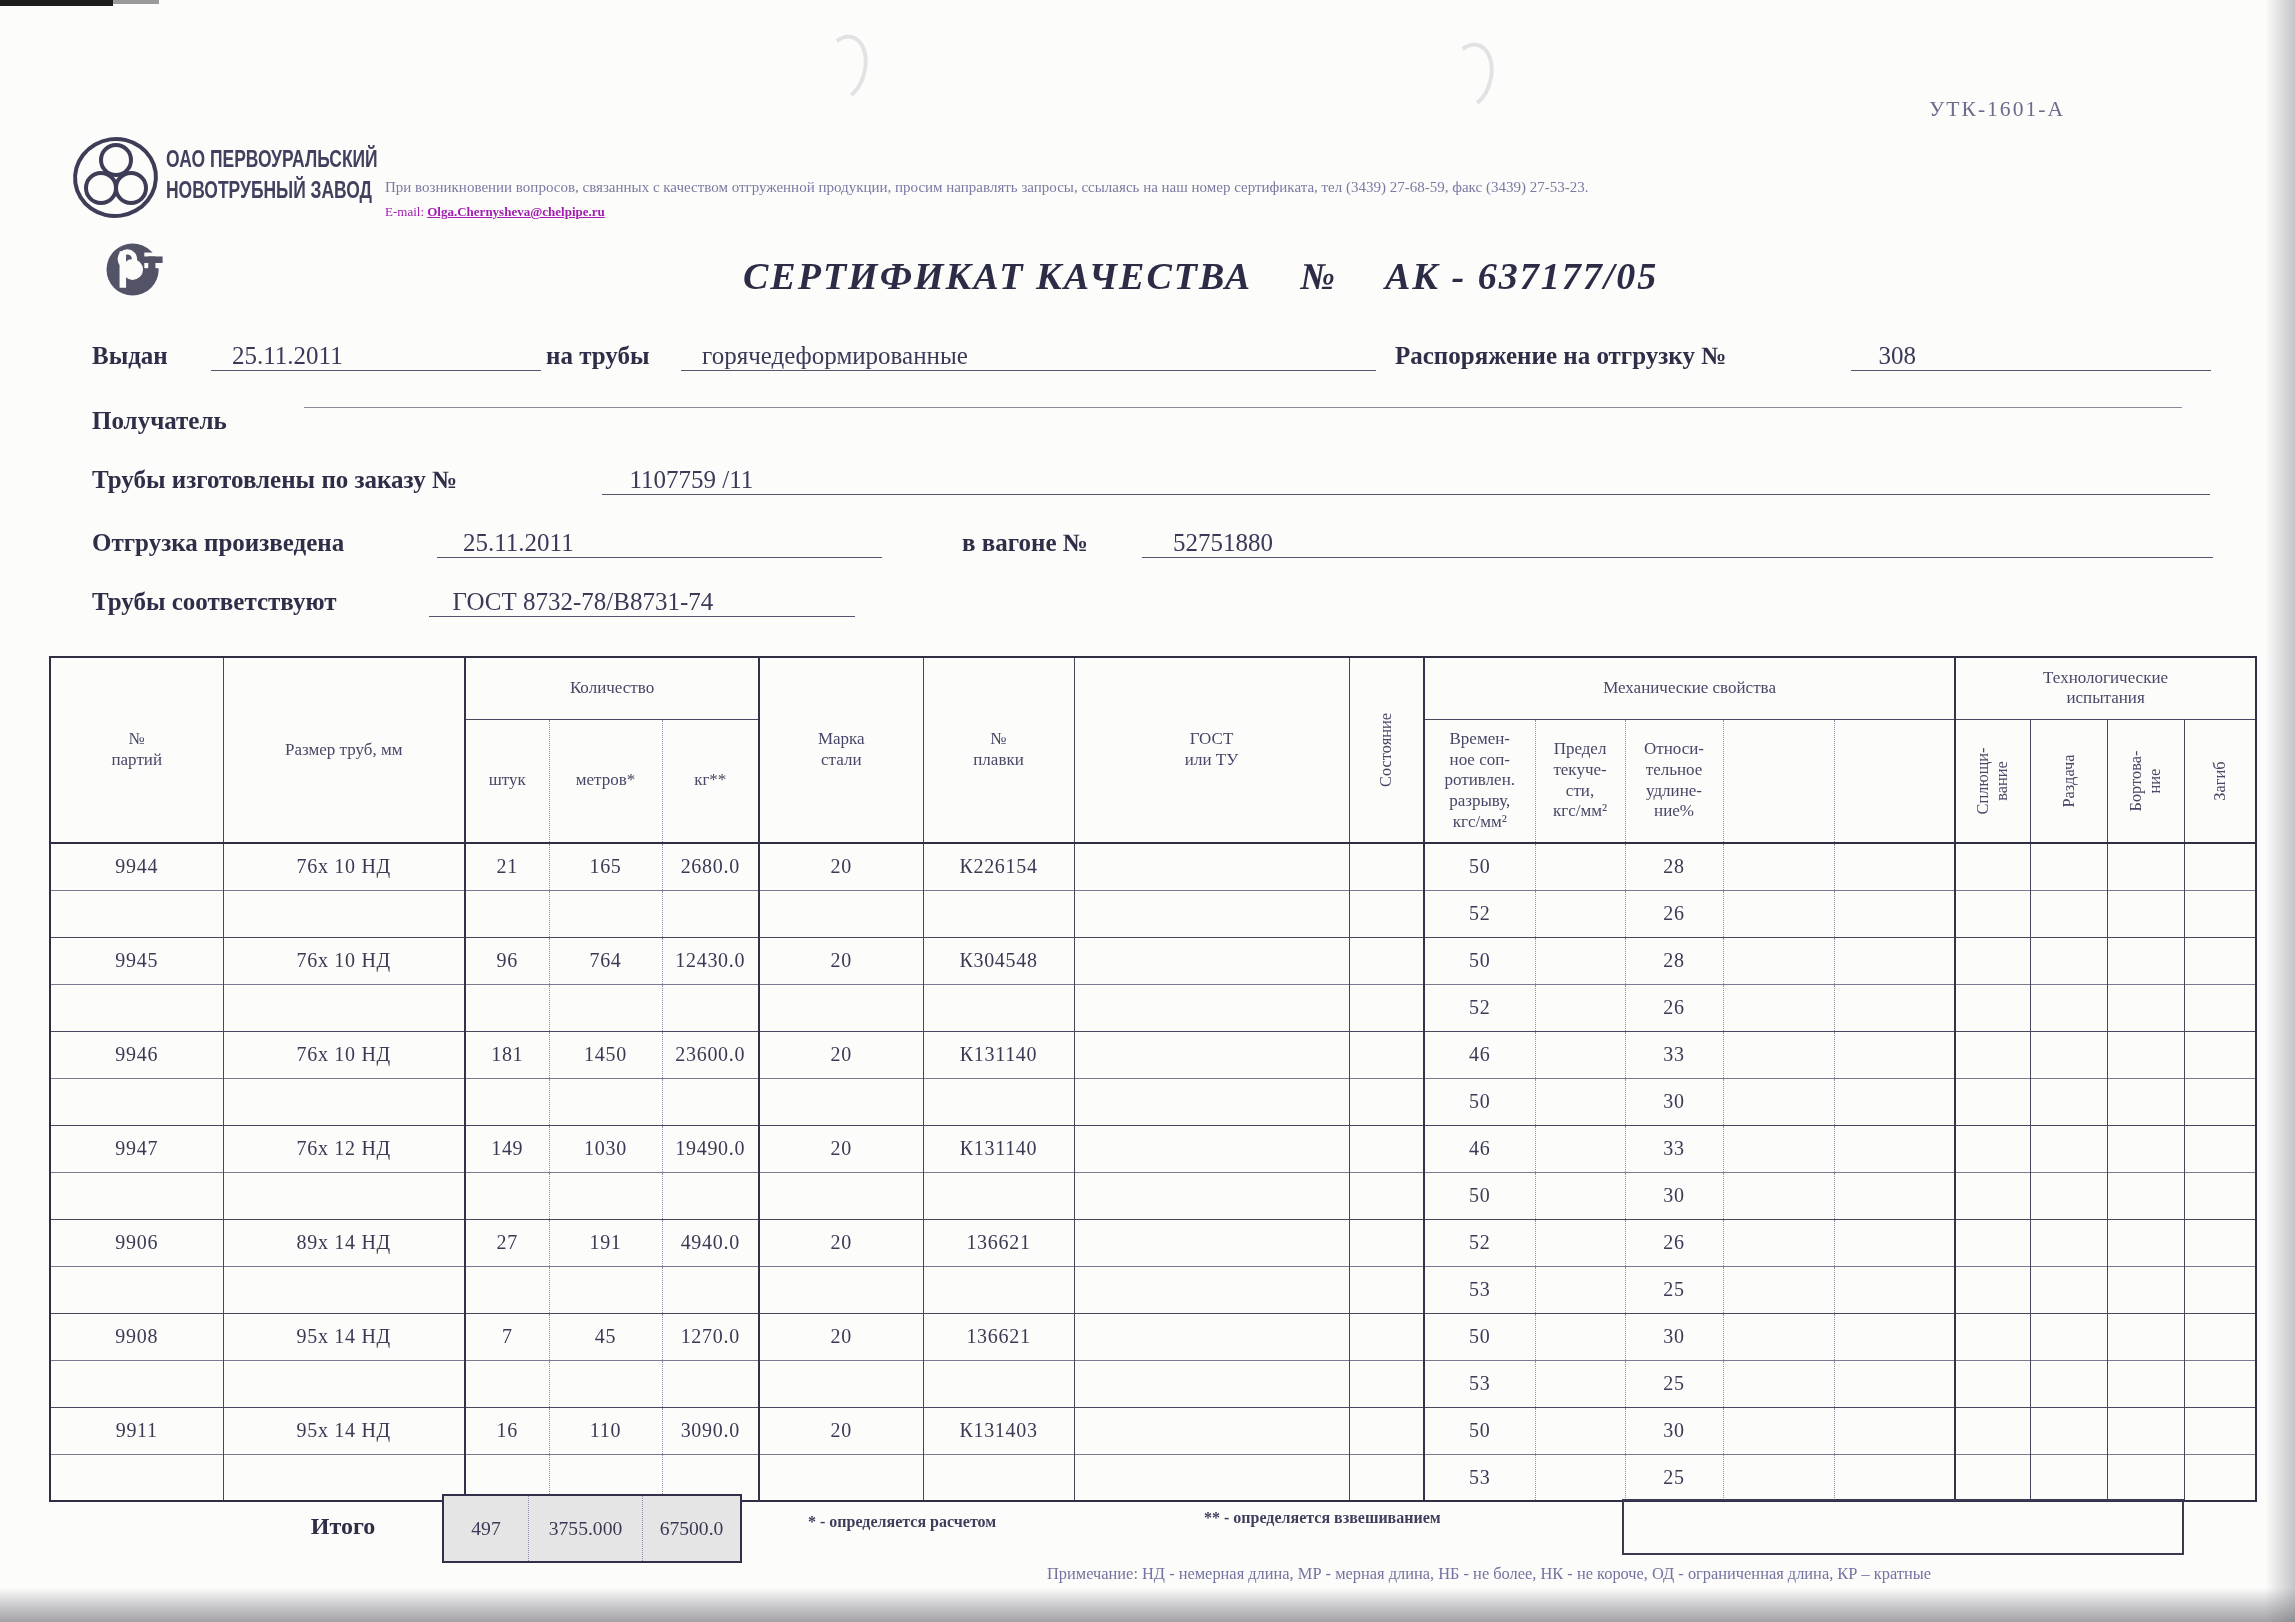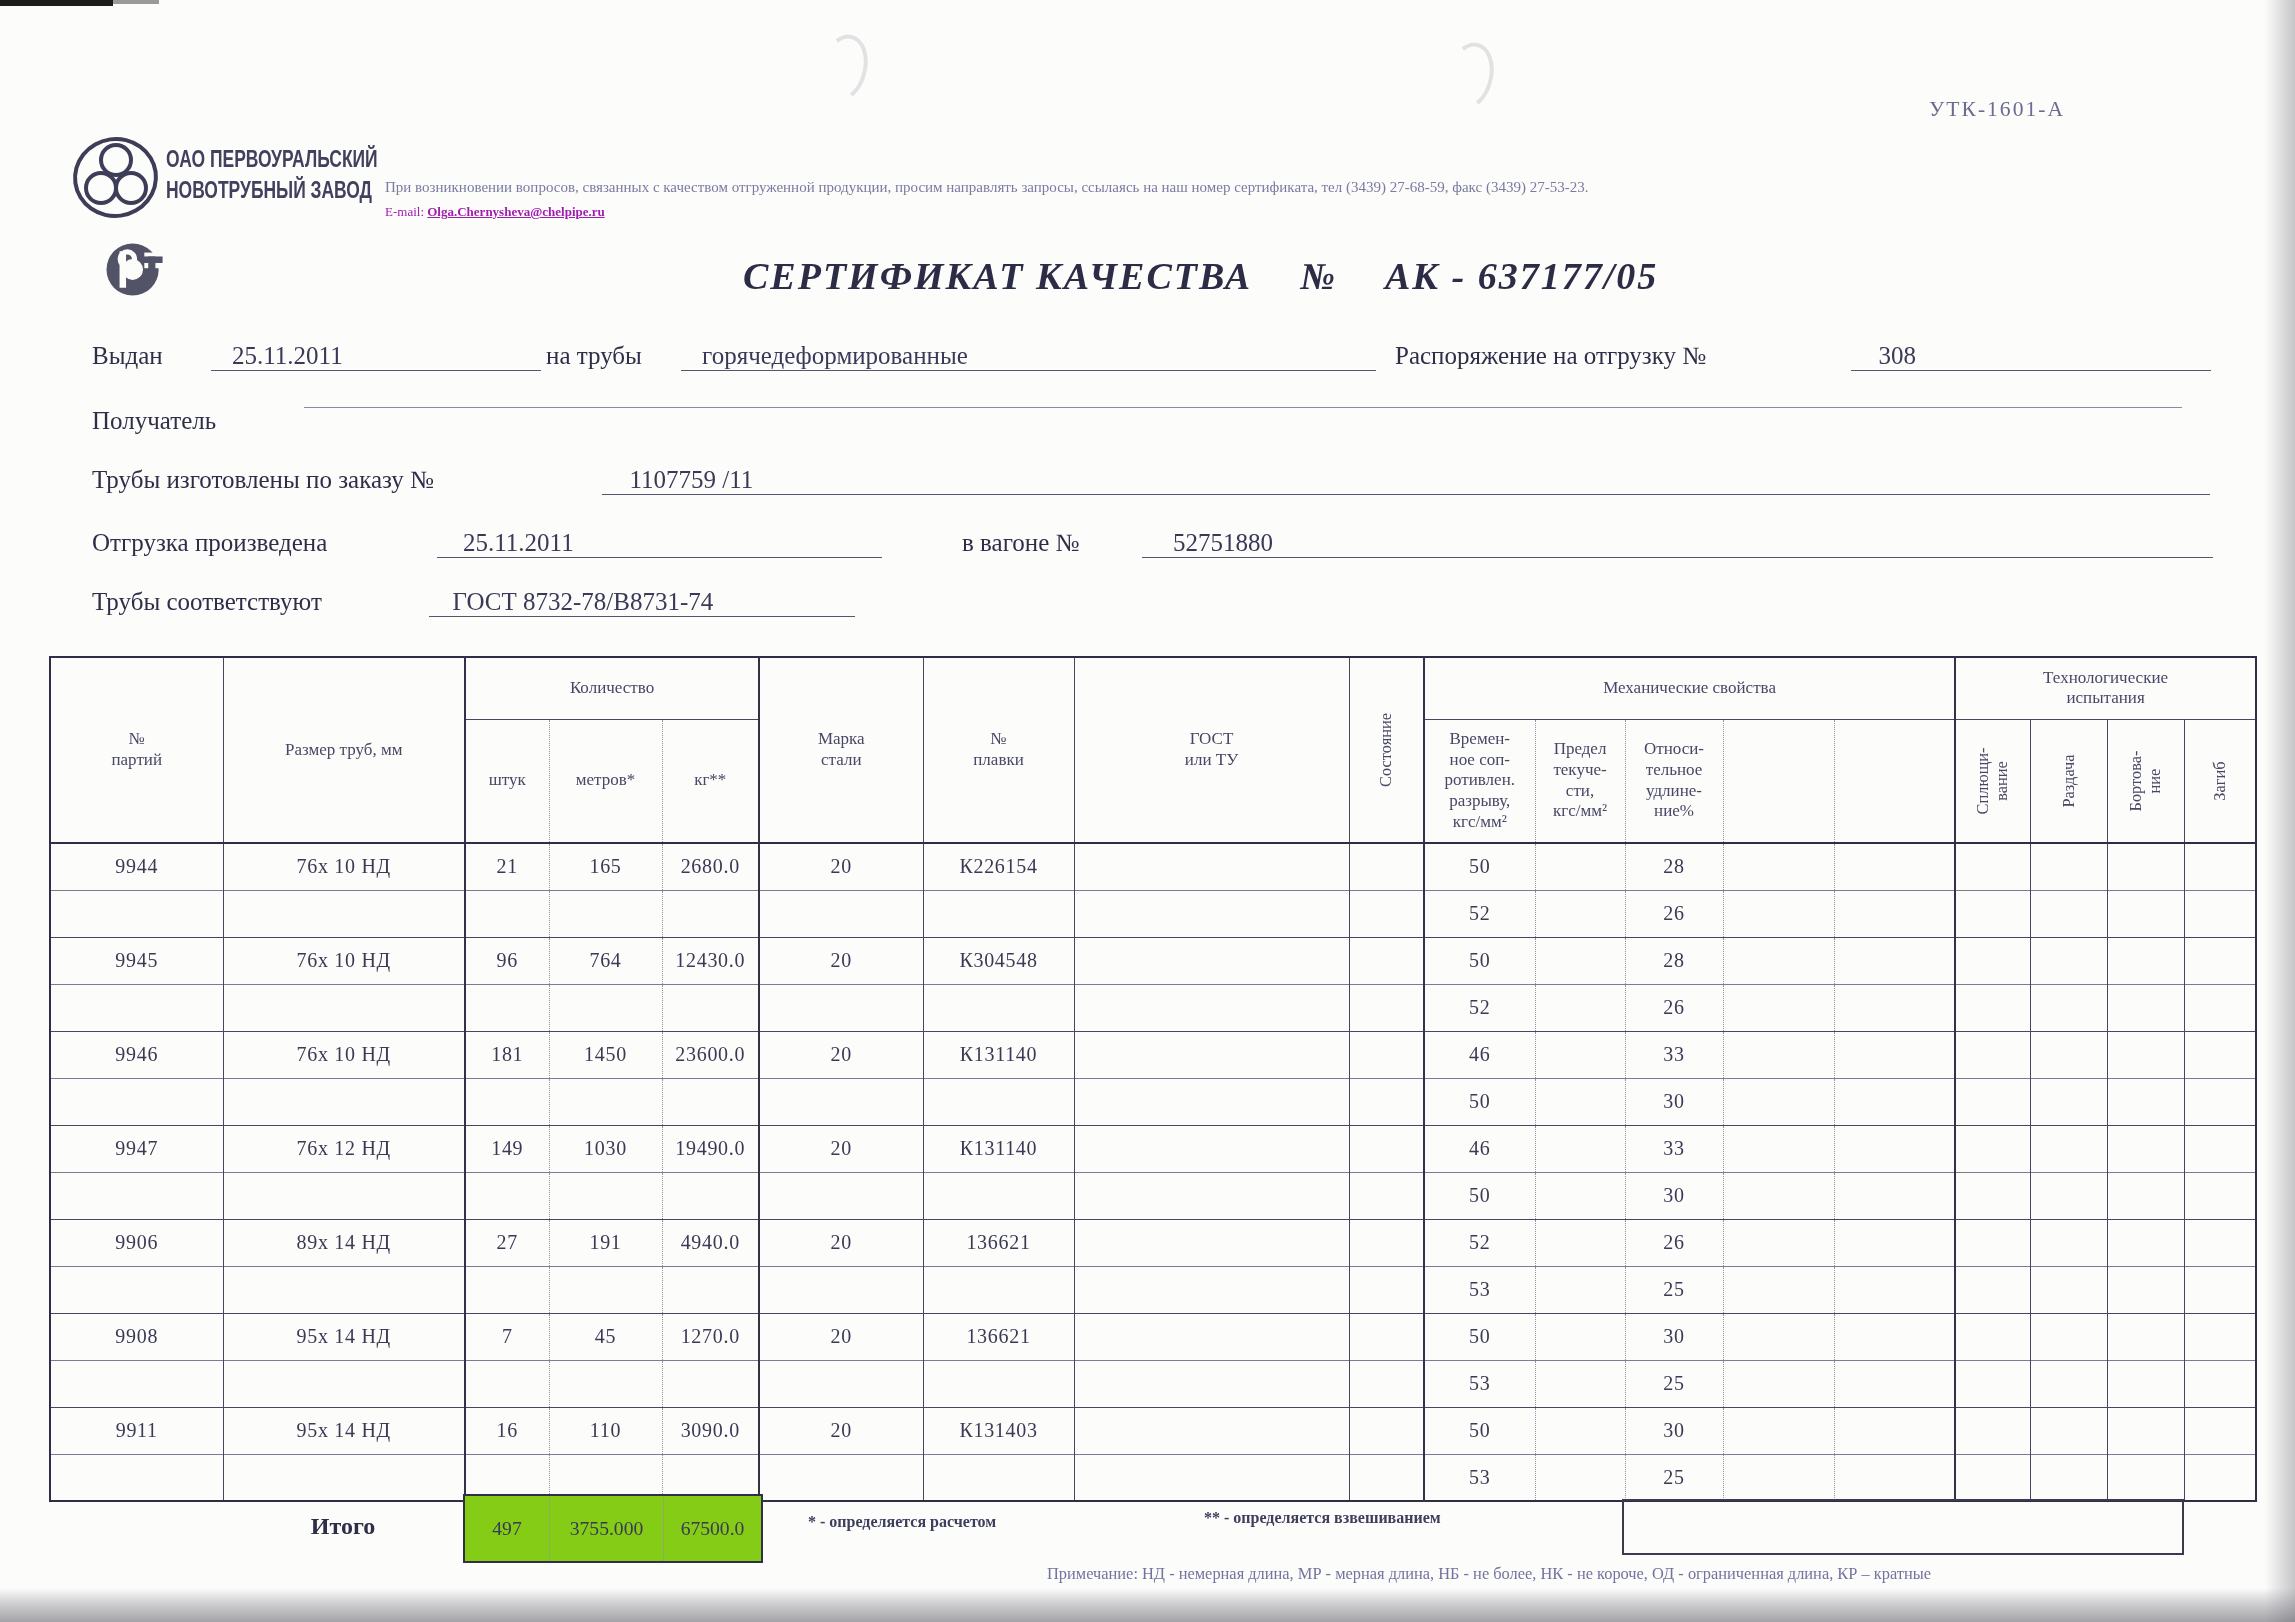--- a/index.html
+++ b/index.html
@@ -28,21 +28,21 @@
       transform-origin:left top;white-space:nowrap;}
   .addr1{position:absolute;left:385px;top:148px;font-size:20px;font-weight:600;color:#3f3f63;}
   .addr2{position:absolute;left:385px;top:179px;font-size:15px;color:#7a7aa2;width:1832px;}
   .addr3{position:absolute;left:385px;top:204px;font-size:13px;color:#a21caf;}
   .addr3 .email{font-weight:700;text-decoration:underline;}
   .rst{position:absolute;left:97px;top:233px;}
   .doc-title{position:absolute;left:743px;top:254px;display:flex;align-items:baseline;gap:48px;
       font-size:38px;font-weight:700;font-style:italic;color:#2c2c46;letter-spacing:2px;white-space:nowrap;}
   
   .frow{position:absolute;font-size:25px;white-space:nowrap;}
-  .flabel{font-weight:400;color:#2e2e48;}
+  .flabel{font-weight:700;color:#2e2e48;}
   .fval{color:#3a3a58;border-bottom:1.3px solid #55556e;display:inline-block;}
   .fval-light{border-bottom-color:#8b8b9f;}
   
   .ctable{position:absolute;left:49px;top:656px;width:2205px;border-collapse:collapse;
       table-layout:fixed;border:2px solid #2e2e44;}
   .ctable td{padding:0;text-align:center;vertical-align:middle;white-space:pre-line;}
   .ctable thead td{font-size:17px;color:#474766;line-height:1.22;}
   .h1{height:62px;} .h2{height:124px;}
   .grp{font-size:17.7px;}
   .mech-h{font-size:15px;line-height:1.2;}
@@ -62,22 +62,22 @@
   .c3,.c4{border-left:0.7px dotted #9090a8;}
   .c5{border-left:2px solid #32324a;}
   .c6,.c7,.c8{border-left:1.3px solid #46465e;}
   .c9{border-left:2px solid #32324a;margin-top:44px;}
   .c10,.c11,.c12,.c13{border-left:0.7px dotted #9090a8;}
   .c14{border-left:2px solid #32324a;}
   .c15,.c16,.c17{border-left:1.3px solid #46465e;}
   
   .total-label{position:absolute;left:222px;top:1513px;width:242px;text-align:center;
       font-size:24px;font-weight:700;color:#2e2e48;}
-  .totals-box{position:absolute;left:463px;top:1494px;width:296px;height:65px;
-      border:2px solid #30304a;display:flex;align-items:stretch;background:#84cc16;}
+  .totals-box{position:absolute;left:442px;top:1494px;width:296px;height:65px;
+      border:2px solid #30304a;display:flex;align-items:stretch;background:#e5e5e5;}
   .totals-box .tcell{display:flex;align-items:center;justify-content:center;
       font-size:19.6px;color:#3a3a55;}
   .tc1{width:84px;} .tc2{width:113px;border-left:0.7px dotted #9090a8;} .tc3{width:97px;border-left:0.7px dotted #9090a8;}
   .star-note{position:absolute;font-size:16px;color:#3d3d5c;font-weight:600;white-space:nowrap;}
   .empty-box{position:absolute;left:1622px;top:1499px;width:558px;height:52px;border:2px solid #3a3a52;}
   .note-line{position:absolute;left:1047px;top:1564px;width:1178px;font-size:16.4px;color:#7373a0;}
 </style>
 </head>
 <body>
 

